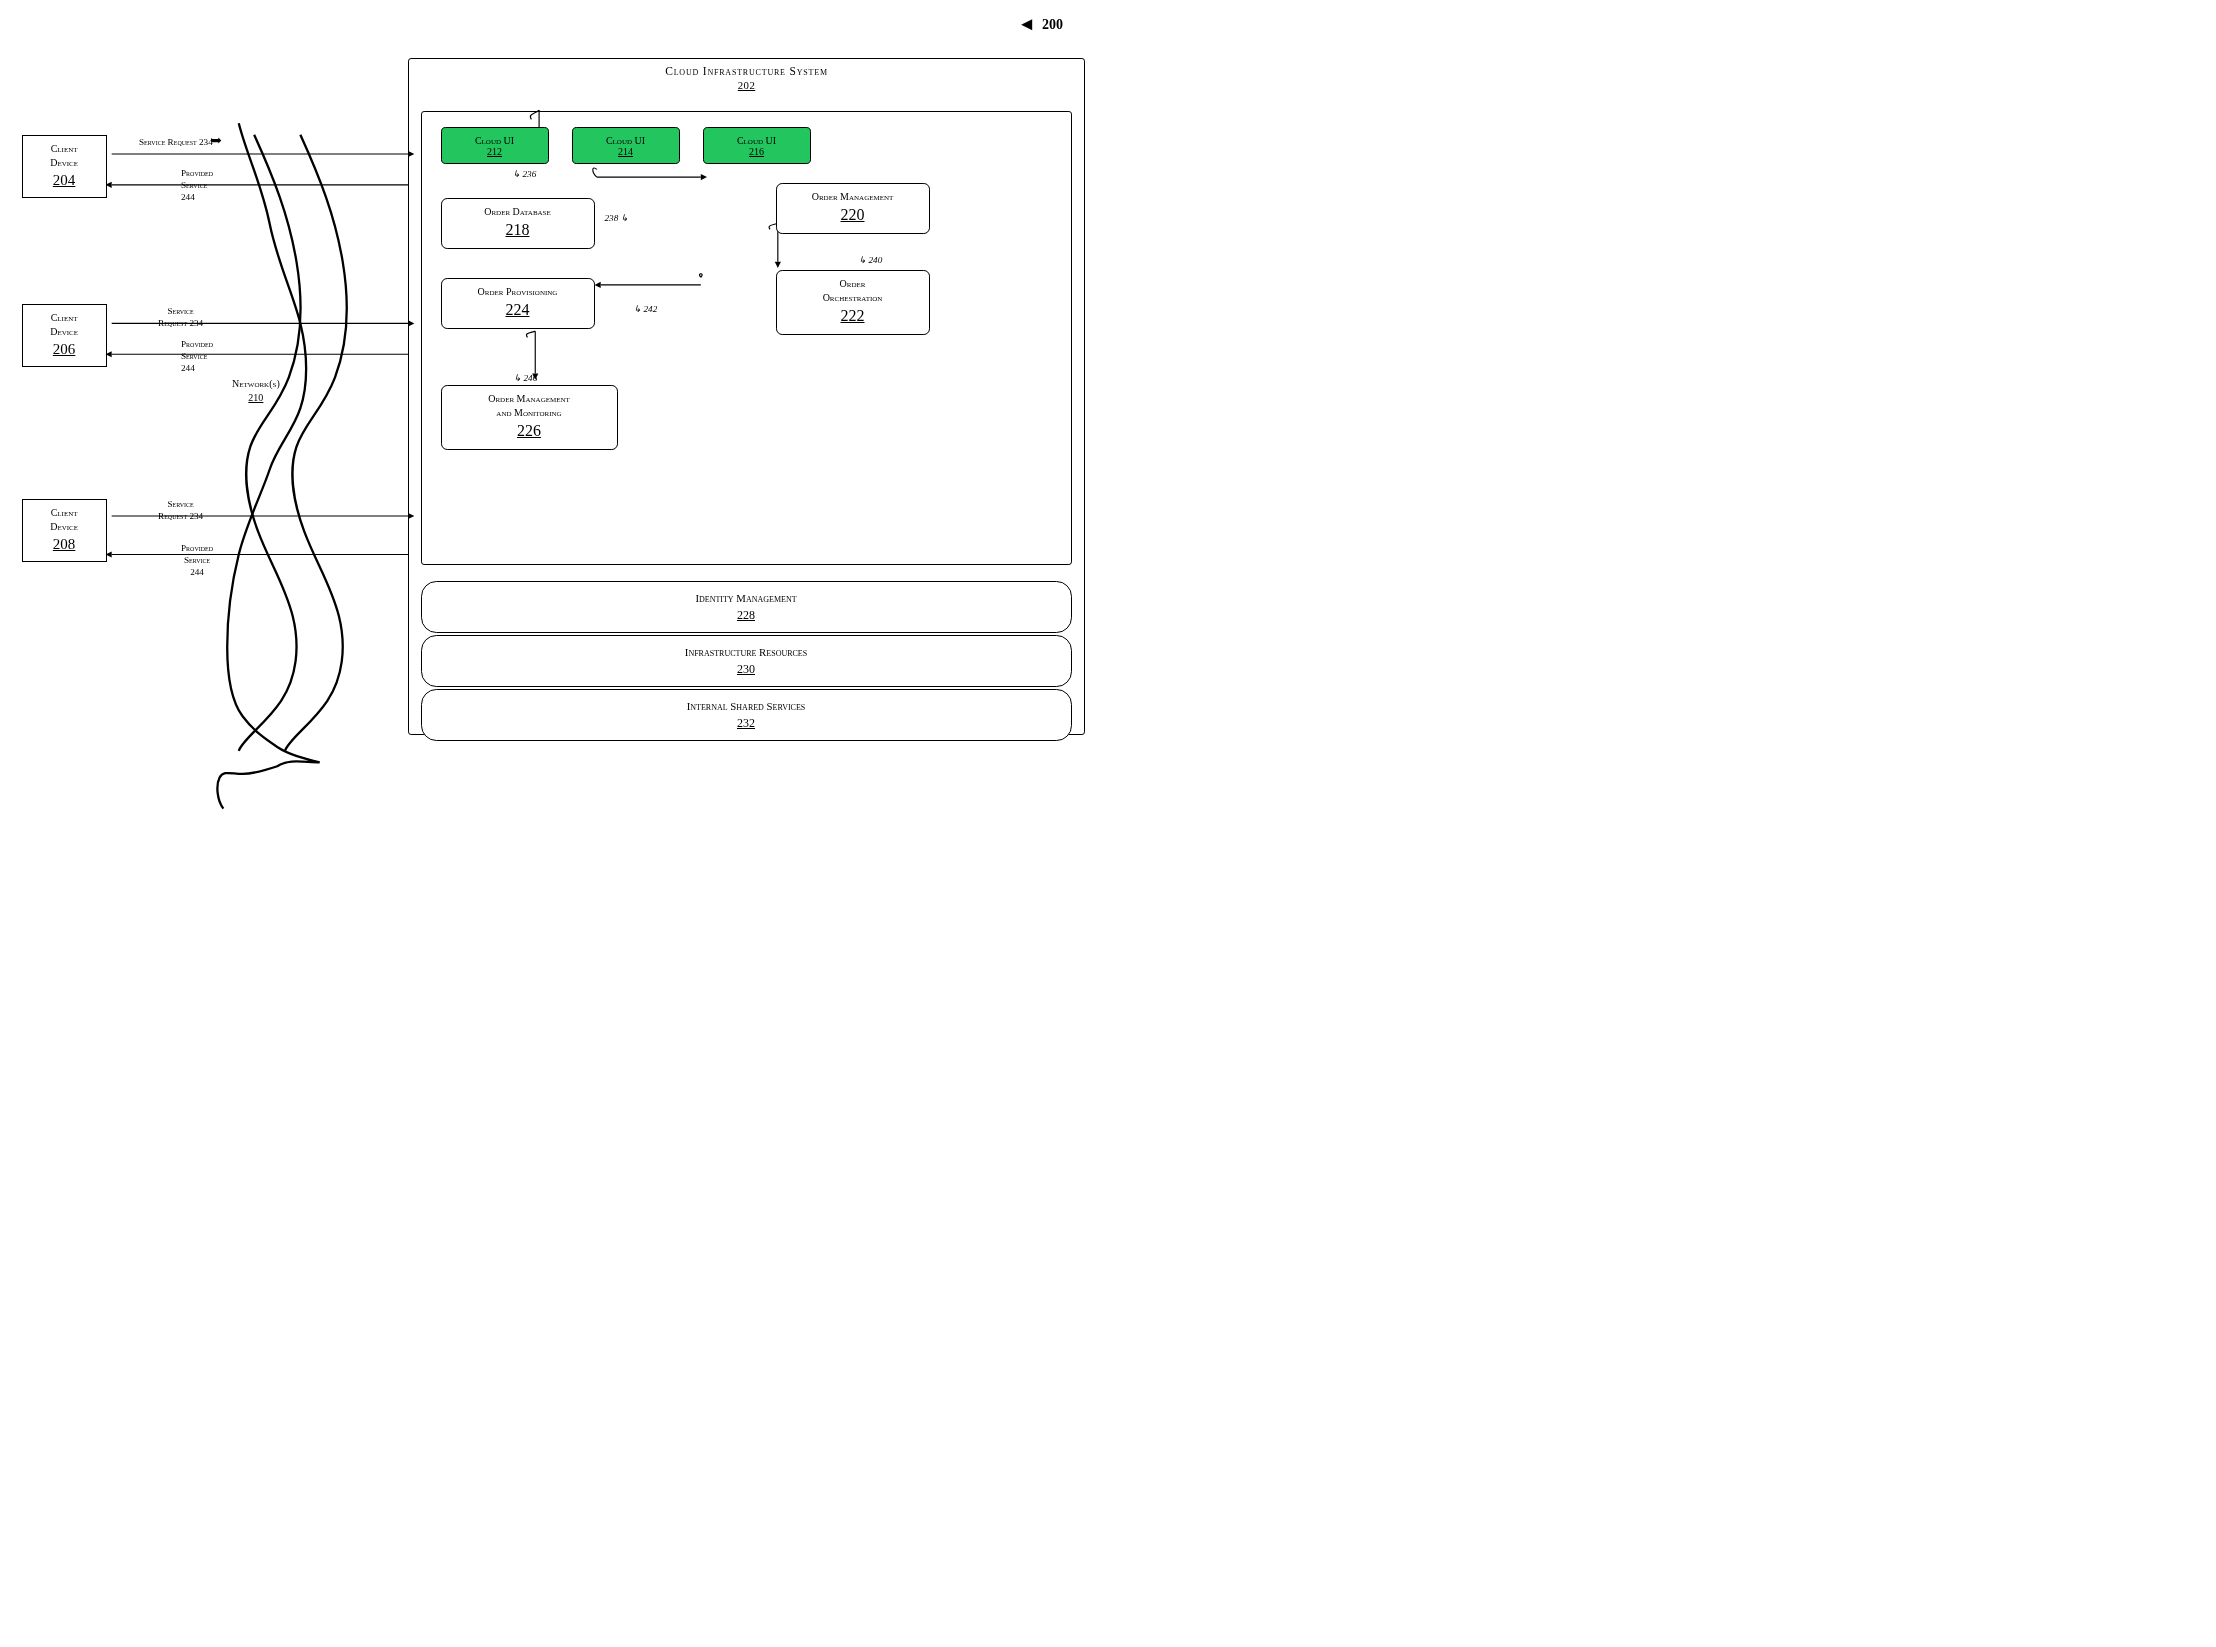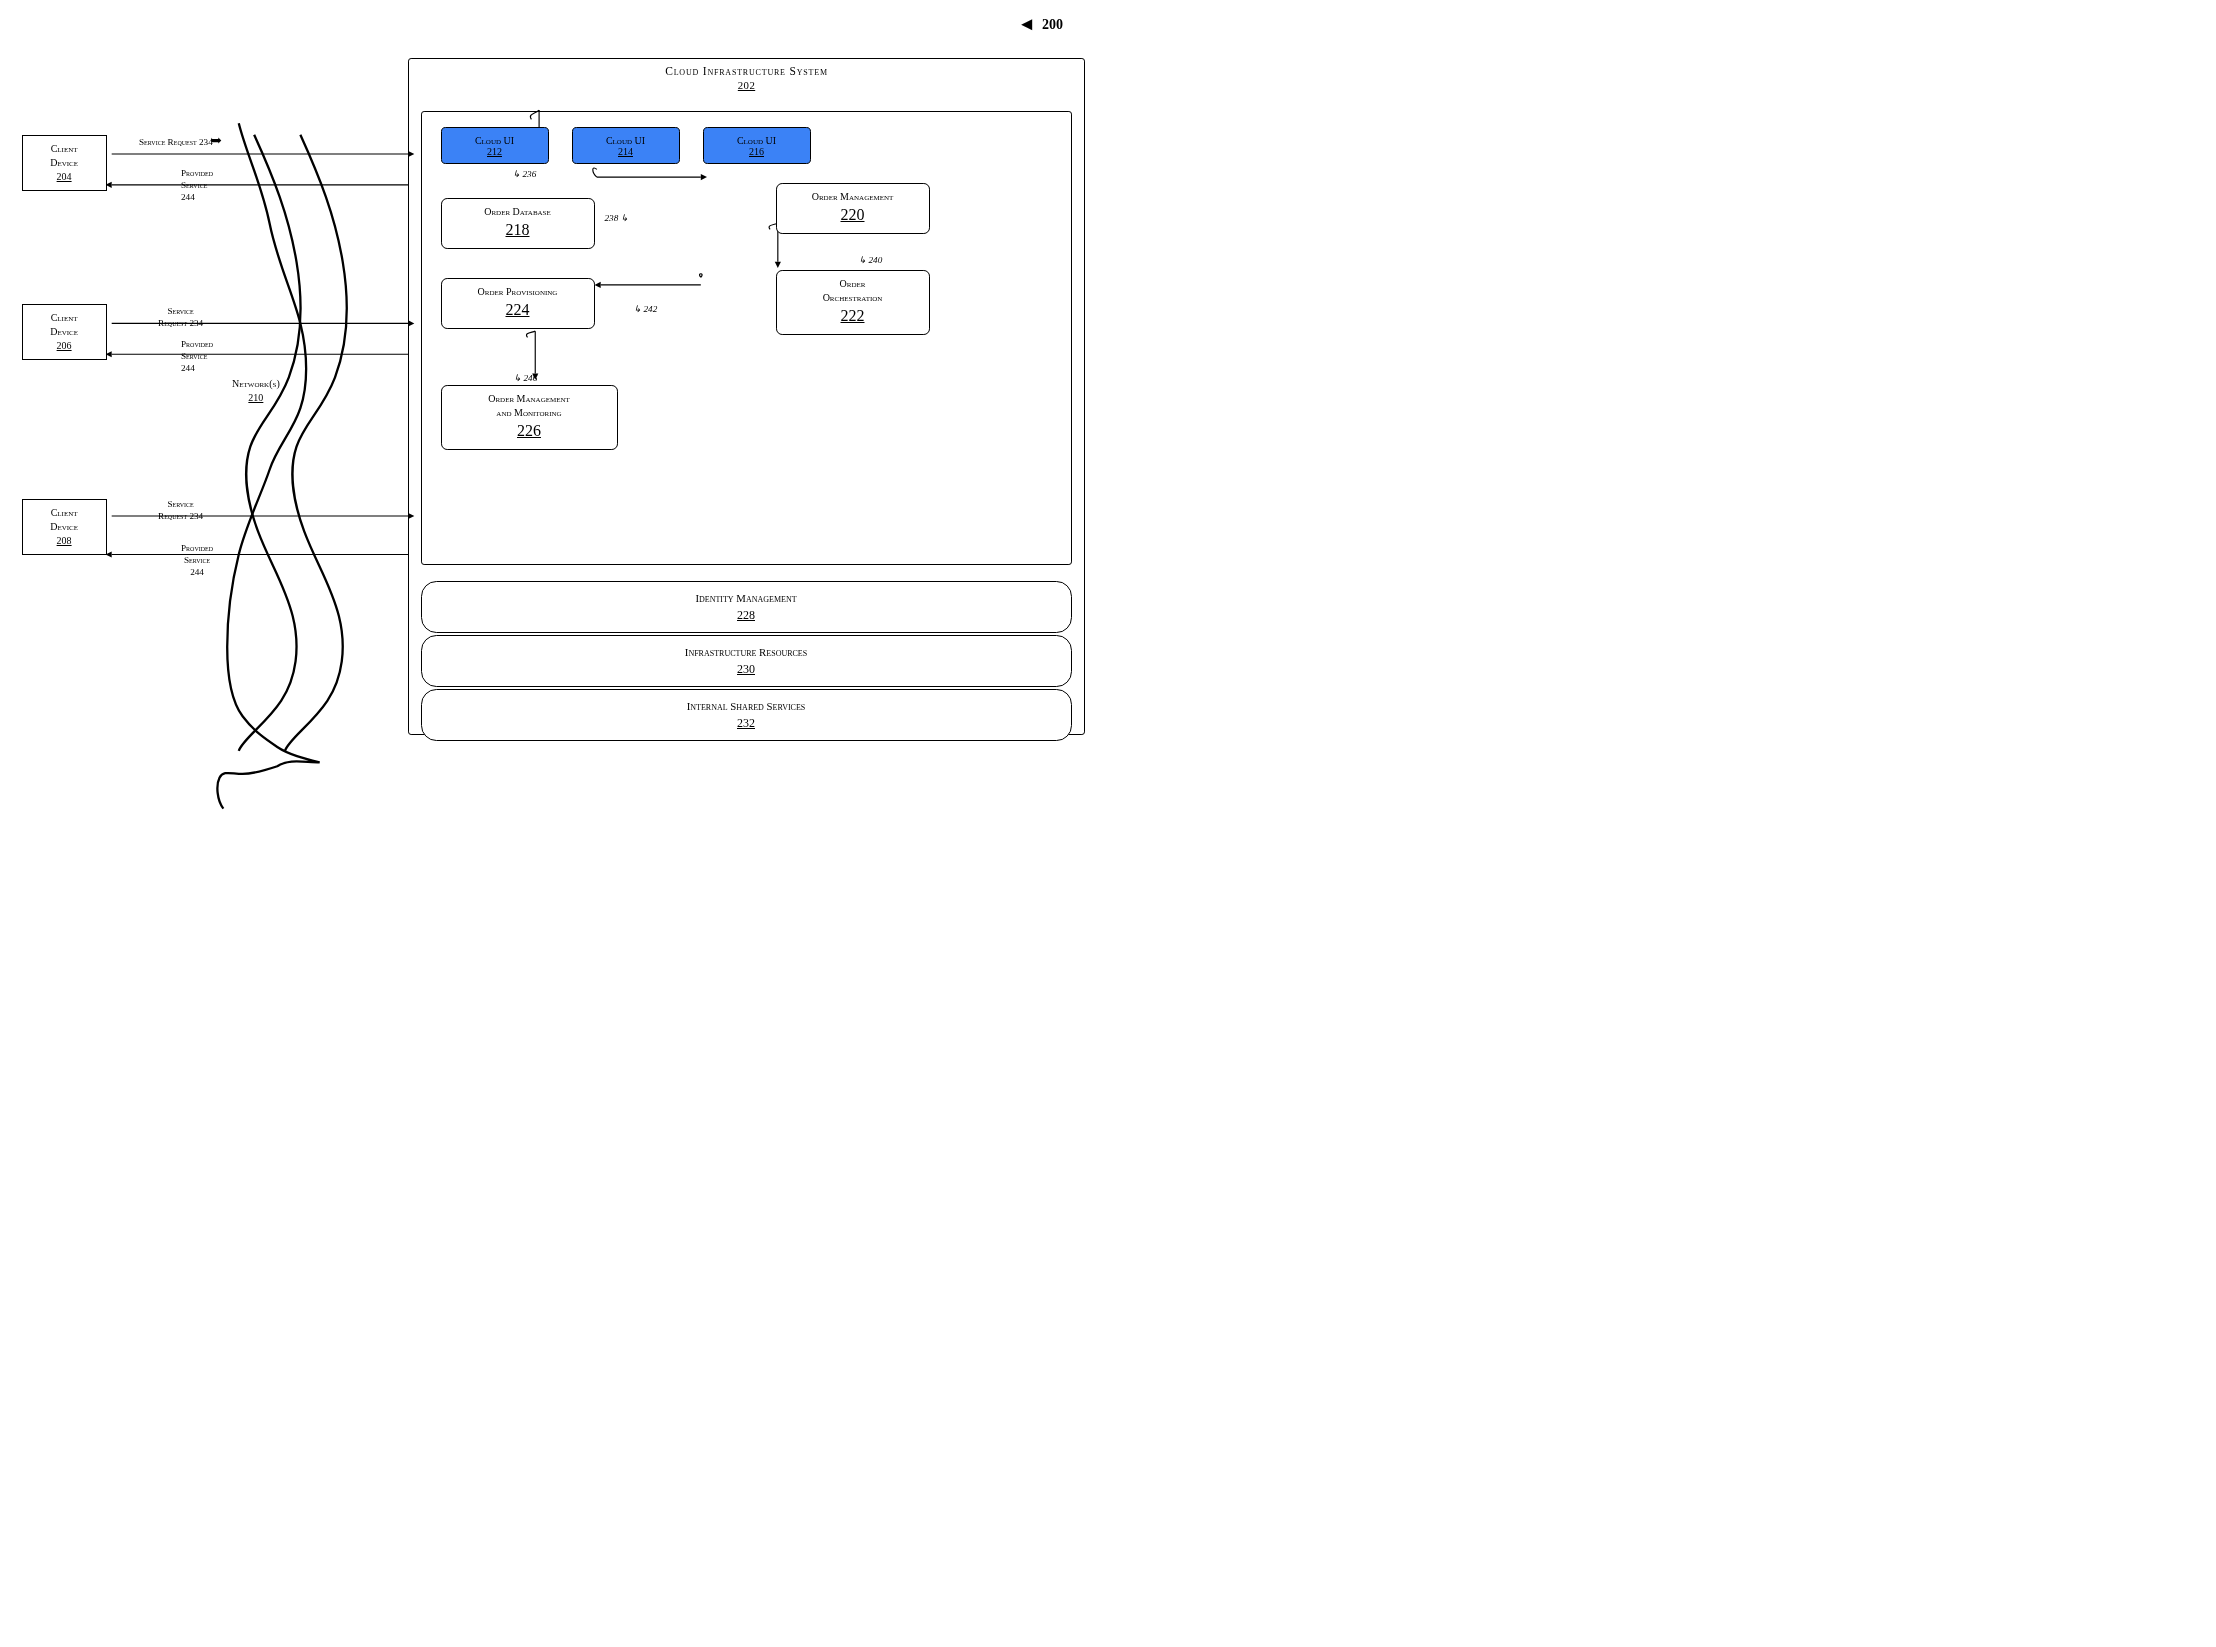--- a/index.html
+++ b/index.html
@@ -31,21 +31,21 @@
       background: #fff;
       text-align: center;
       padding: 6.2px 9.2px;
       font-size: 10px;
       font-variant: small-caps;
       line-height: 1.4;
       width: 85px;
     }
     .client-device u {
       font-variant: normal;
-      font-size: 10px;
+      font-size: 15px;
     }
 
     
     .cloud-infra-box {
       position: absolute;
       top: 58px;
       left: 408px;
       width: 677px;
       height: 677px;
       border: 1.5px solid #000;
@@ -78,21 +78,21 @@
       height: 454px;
       border: 1.5px solid #000;
       border-radius: 3.1px;
     }
 
     
     .cloud-ui-box {
       position: absolute;
       border: 1.5px solid #000;
       border-radius: 4.6px;
-      background: #3b82f6;
+      background: #22c55e;
       text-align: center;
       padding: 6.2px 10.8px;
       font-size: 10px;
       font-variant: small-caps;
       width: 108px;
       top: 15.4px;
     }
     .cloud-ui-box u {
       font-variant: normal;
       font-size: 10px;

